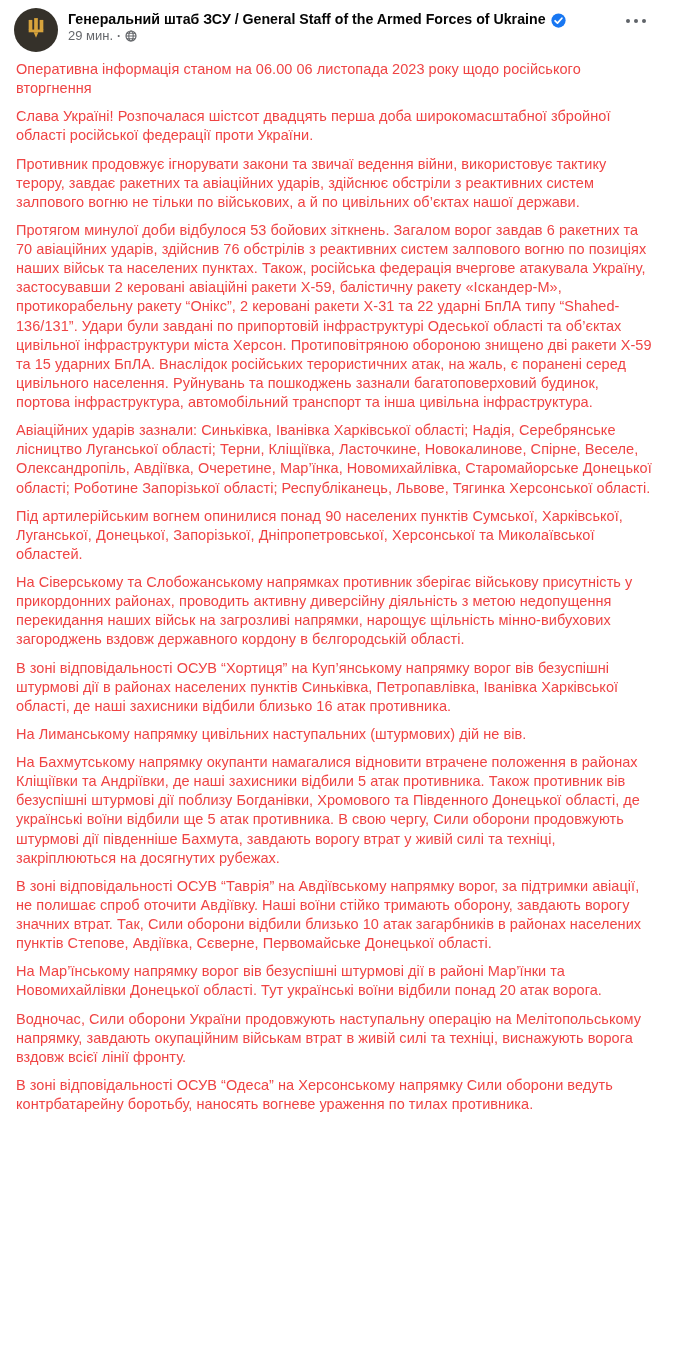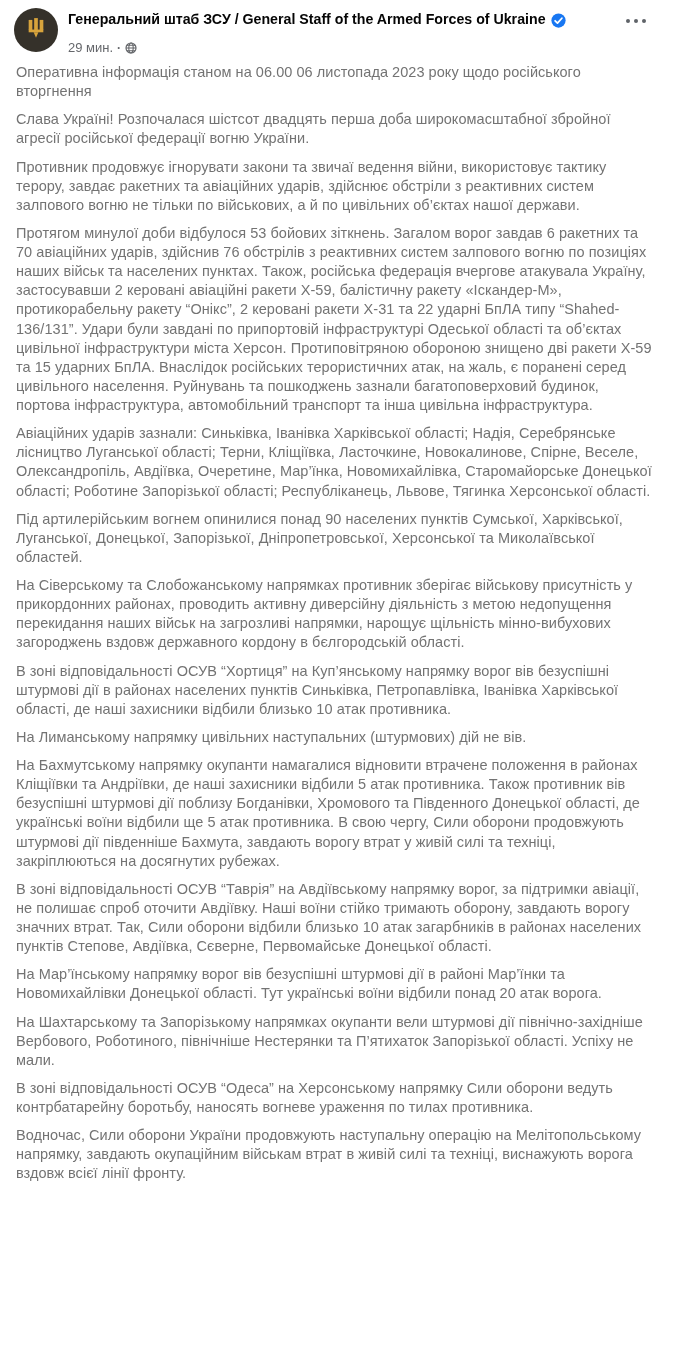--- a/index.html
+++ b/index.html
@@ -26,37 +26,37 @@
   }
   .header-info { margin-left: 10px; flex: 1; min-width: 0; padding-top: 3px; }
   .name-row { display: flex; align-items: center; gap: 5px; }
   .page-name {
     font-size: 14.2px; font-weight: 700; color: #050505;
     white-space: nowrap; cursor: pointer; line-height: 1.2;
   }
   .verified-badge { flex-shrink: 0; display: inline-flex; margin-top: 1px; }
   .meta-row {
     display: flex; align-items: center; gap: 4px;
-    color: #65676b; font-size: 13px; margin-top: 12px;
+    color: #65676b; font-size: 13px; margin-top: 0;
   }
   .meta-sep { font-weight: 700; font-size: 12px; line-height: 1; }
   .globe-icon { display: inline-flex; margin-top: 1px; }
   .more-btn {
     position: absolute; right: 18px; top: 13px;
     display: flex; gap: 4px; align-items: center;
     padding: 6px 4px; cursor: pointer; border-radius: 6px;
   }
   .more-btn .dot {
     width: 4px; height: 4px; border-radius: 50%; background: #5f6368;
   }
 
   
   .post-content {
     padding: 6px 16px 0 16px;
-    font-size: 14.5px; line-height: 1.32; color: #737373;
+    font-size: 14.5px; line-height: 1.32; color: #ef4444;
     letter-spacing: 0.05px;
   }
   .post-content p { margin: 0 0 9px 0; }
 </style>
 </head>
 <body>
 
 <div class="post-card">
 
   <div class="post-header">
@@ -97,29 +97,28 @@
 
     <div class="more-btn" title="Actions for this post">
       <span class="dot"></span>
       <span class="dot"></span>
       <span class="dot"></span>
     </div>
   </div>
 
   <div class="post-content">
     <p>Оперативна інформація станом на 06.00 06 листопада 2023 року щодо російського вторгнення</p>
-    <p>Слава Україні! Розпочалася шістсот двадцять перша доба широкомасштабної збройної агресії російської федерації вогню України.</p>
+    <p>Слава Україні! Розпочалася шістсот двадцять перша доба широкомасштабної збройної області російської федерації проти України.</p>
     <p>Противник продовжує ігнорувати закони та звичаї ведення війни, використовує тактику терору, завдає ракетних та авіаційних ударів, здійснює обстріли з реактивних систем залпового вогню не тільки по військових, а й по цивільних об’єктах нашої держави.</p>
     <p>Протягом минулої доби відбулося 53 бойових зіткнень. Загалом ворог завдав 6 ракетних та 70 авіаційних ударів, здійснив 76 обстрілів з реактивних систем залпового вогню по позиціях наших військ та населених пунктах. Також, російська федерація вчергове атакувала Україну, застосувавши 2 керовані авіаційні ракети Х-59, балістичну ракету «Іскандер-М», протикорабельну ракету “Онікс”, 2 керовані ракети Х-31 та 22 ударні БпЛА типу “Shahed-136/131”. Удари були завдані по припортовій інфраструктурі Одеської області та об’єктах цивільної інфраструктури міста Херсон. Протиповітряною обороною знищено дві ракети Х-59 та 15 ударних БпЛА. Внаслідок російських терористичних атак, на жаль, є поранені серед цивільного населення. Руйнувань та пошкоджень зазнали багатоповерховий будинок, портова інфраструктура, автомобільний транспорт та інша цивільна інфраструктура.</p>
     <p>Авіаційних ударів зазнали: Синьківка, Іванівка Харківської області; Надія, Серебрянське лісництво Луганської області; Терни, Кліщіївка, Ласточкине, Новокалинове, Спірне, Веселе, Олександропіль, Авдіївка, Очеретине, Мар’їнка, Новомихайлівка, Старомайорське Донецької області; Роботине Запорізької області; Республіканець, Львове, Тягинка Херсонської області.</p>
     <p>Під артилерійським вогнем опинилися понад 90 населених пунктів Сумської, Харківської, Луганської, Донецької, Запорізької, Дніпропетровської,  Херсонської та Миколаївської областей.</p>
     <p>На Сіверському та Слобожанському напрямках противник зберігає військову присутність у прикордонних районах, проводить активну диверсійну діяльність з метою недопущення перекидання наших військ на загрозливі напрямки, нарощує щільність мінно-вибухових загороджень  вздовж державного кордону в бєлгородській області.</p>
-    <p>В зоні відповідальності ОСУВ “Хортиця” на Куп’янському напрямку ворог вів безуспішні штурмові дії в районах населених пунктів Синьківка, Петропавлівка, Іванівка Харківської області, де наші захисники відбили близько 10 атак противника.</p>
+    <p>В зоні відповідальності ОСУВ “Хортиця” на Куп’янському напрямку ворог вів безуспішні штурмові дії в районах населених пунктів Синьківка, Петропавлівка, Іванівка Харківської області, де наші захисники відбили близько 16 атак противника.</p>
     <p>На Лиманському напрямку цивільних наступальних (штурмових) дій не вів.</p>
     <p>На Бахмутському напрямку окупанти намагалися відновити втрачене положення в районах Кліщіївки та Андріївки, де наші захисники відбили 5 атак противника. Також противник вів безуспішні штурмові дії поблизу Богданівки, Хромового та Південного Донецької області, де українські воїни відбили ще 5 атак противника. В свою чергу, Сили оборони продовжують штурмові дії південніше Бахмута, завдають ворогу втрат у живій силі та техніці, закріплюються на досягнутих рубежах.</p>
     <p>В зоні відповідальності ОСУВ “Таврія” на Авдіївському напрямку ворог, за підтримки авіації, не полишає спроб оточити Авдіївку. Наші воїни стійко тримають оборону, завдають ворогу значних втрат. Так, Сили оборони відбили близько 10 атак загарбників в районах населених пунктів Степове, Авдіївка, Сєверне, Первомайське Донецької області.</p>
     <p>На Мар’їнському напрямку ворог вів безуспішні штурмові дії в районі Мар’їнки та Новомихайлівки Донецької області. Тут українські воїни відбили понад 20 атак ворога.</p>
-    <p>На Шахтарському та Запорізькому напрямках окупанти вели штурмові дії північно-західніше Вербового, Роботиного, північніше Нестерянки та П’ятихаток Запорізької області. Успіху не мали.</p>
+    <p>Водночас, Сили оборони України продовжують наступальну операцію на Мелітопольському напрямку, завдають окупаційним військам втрат в живій силі та техніці, виснажують ворога вздовж всієї лінії фронту.</p>
     <p>В зоні відповідальності ОСУВ “Одеса” на Херсонському напрямку Сили оборони ведуть контрбатарейну боротьбу, наносять вогневе ураження по тилах противника.</p>
-    <p>Водночас, Сили оборони України продовжують наступальну операцію на Мелітопольському напрямку, завдають окупаційним військам втрат в живій силі та техніці, виснажують ворога вздовж всієї лінії фронту.</p>
   </div>
 
 </div>
 
 </body></html>

